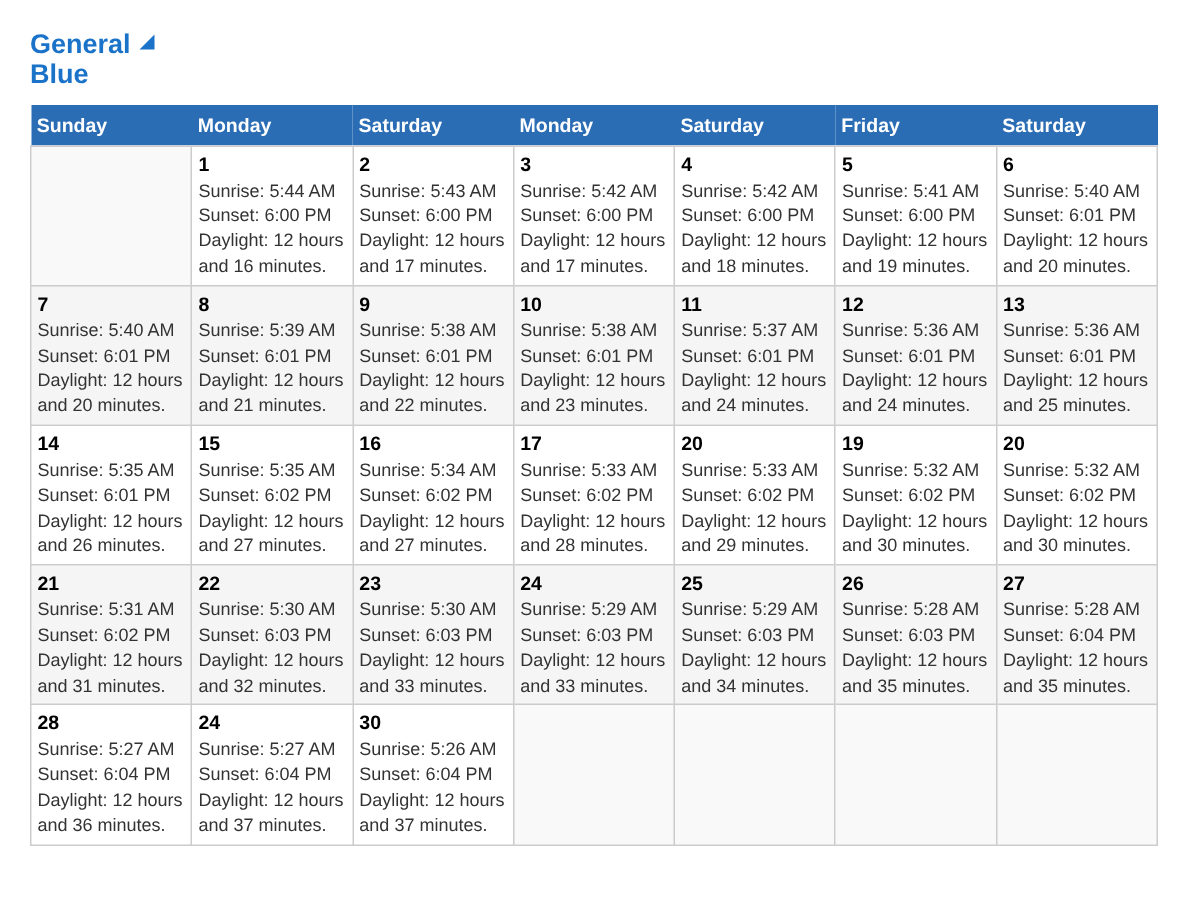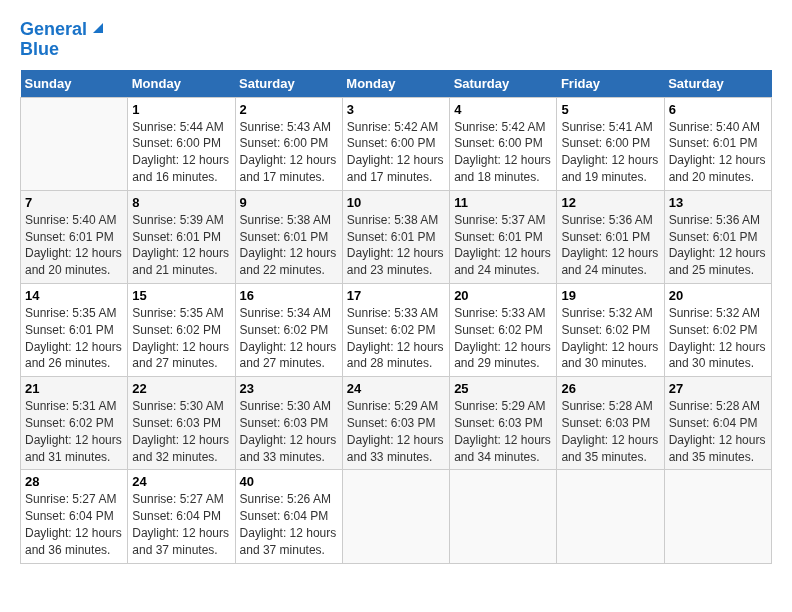--- a/index.html
+++ b/index.html
@@ -237,21 +237,21 @@
       <tr>
         <td>
           <div class="day-num">28</div>
           <div class="day-info">Sunrise: 5:27 AM<br>Sunset: 6:04 PM<br>Daylight: 12 hours and 36 minutes.</div>
         </td>
         <td>
           <div class="day-num">24</div>
           <div class="day-info">Sunrise: 5:27 AM<br>Sunset: 6:04 PM<br>Daylight: 12 hours and 37 minutes.</div>
         </td>
         <td>
-          <div class="day-num">40</div>
+          <div class="day-num">30</div>
           <div class="day-info">Sunrise: 5:26 AM<br>Sunset: 6:04 PM<br>Daylight: 12 hours and 37 minutes.</div>
         </td>
         <td class="empty"></td>
         <td class="empty"></td>
         <td class="empty"></td>
         <td class="empty"></td>
       </tr>
     </tbody>
 </table>
 

